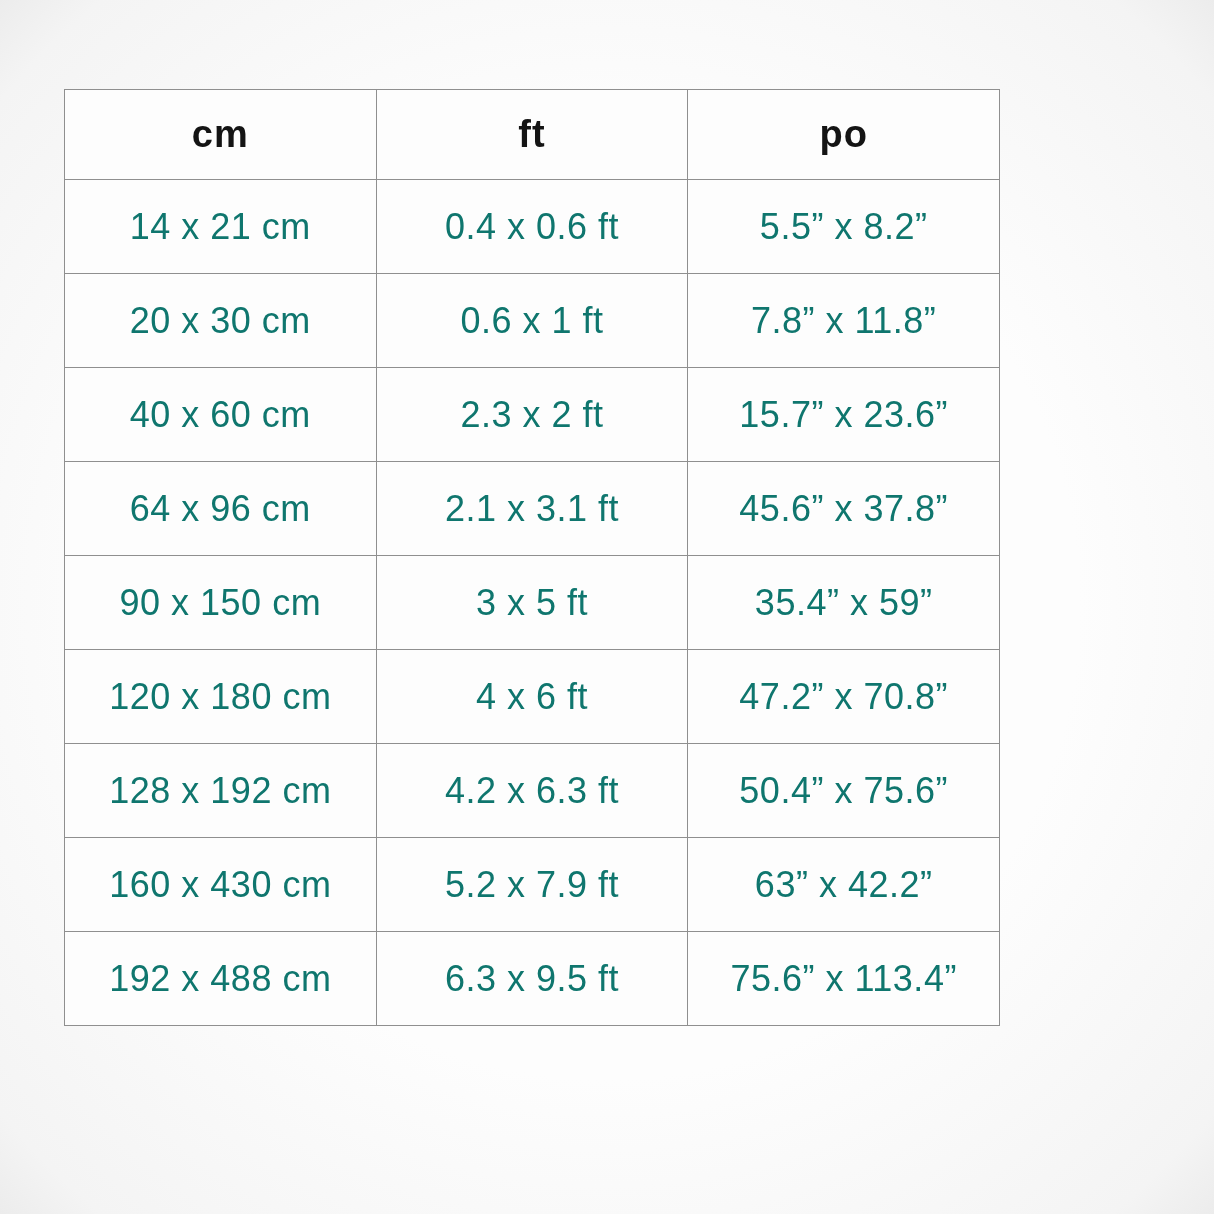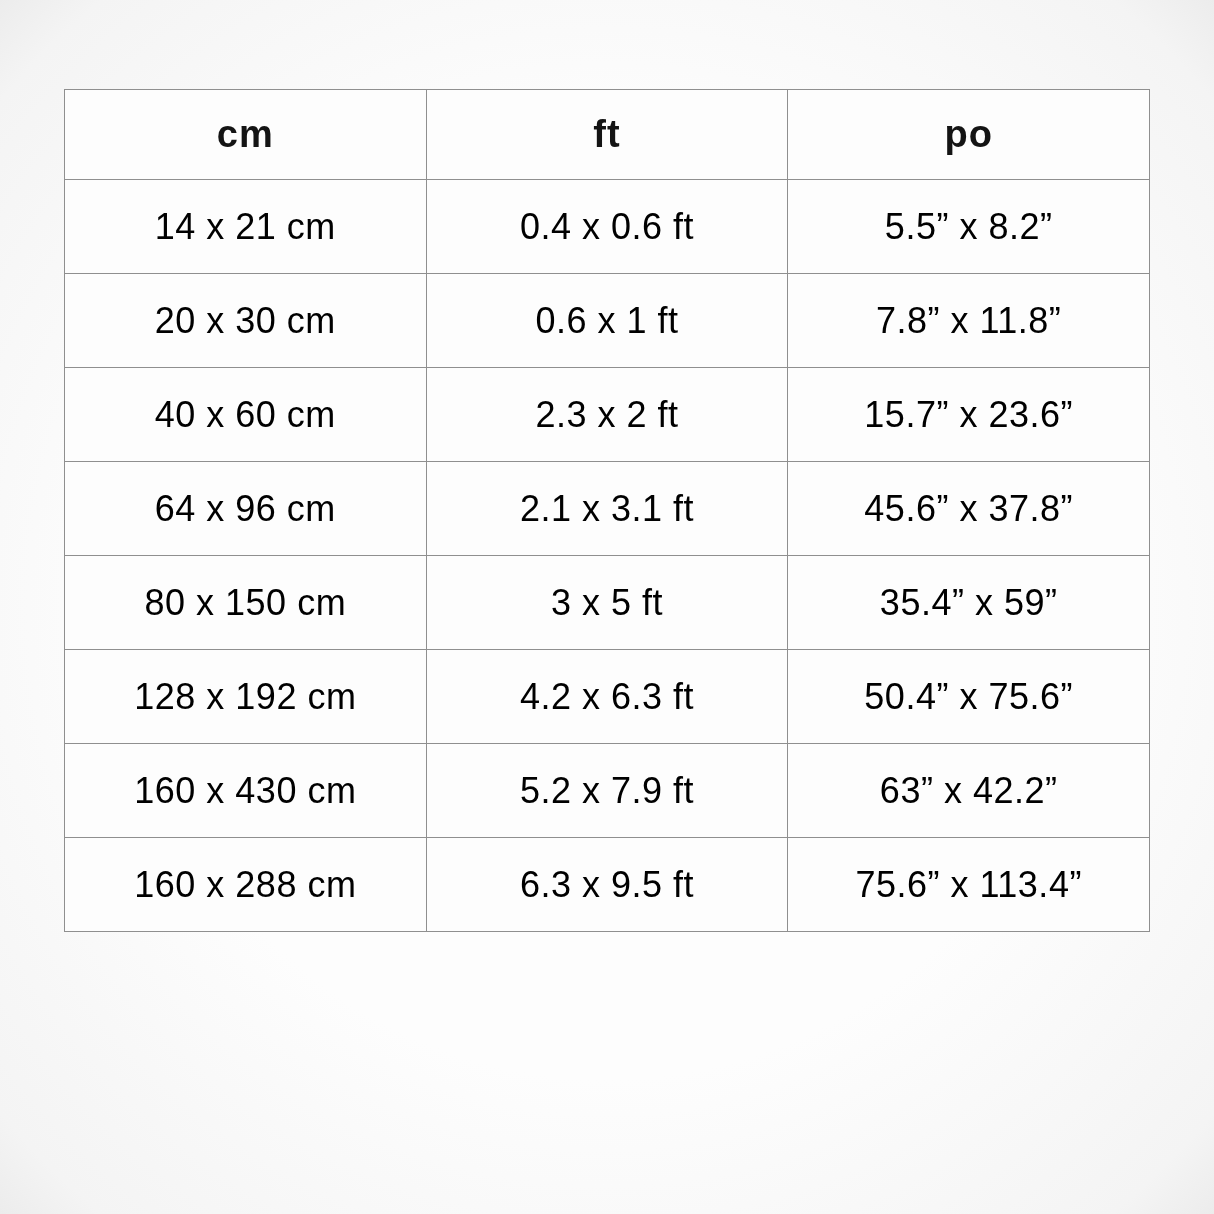--- a/index.html
+++ b/index.html
@@ -11,21 +11,21 @@
   }
   body {
     background: radial-gradient(ellipse at 50% 50%, #fdfdfd 55%, #f4f4f4 92%, #ececec 100%);
     font-family: "Liberation Sans", "DejaVu Sans", sans-serif;
     color: #1c1c1c;
   }
   .table-wrap {
     position: absolute;
     left: 64px;
     top: 89px;
-    width: 1086px;
+    width: 936px;
   }
   table.size-table {
     width: 100%;
     border-collapse: collapse;
     table-layout: fixed;
     background: #fdfdfd;
   }
   table.size-table th,
   table.size-table td {
     border: 1px solid #8f8f8f;
@@ -39,21 +39,21 @@
     font-size: 38px;
     font-weight: 700;
     letter-spacing: 1px;
     color: #141414;
   }
   table.size-table td {
     height: 93px;
     font-size: 36px;
     font-weight: 400;
     letter-spacing: 0.5px;
-    color: #000000;
+    color: #0f766e;
   }
 </style>
 </head>
 <body>
 
 <div class="table-wrap">
   <table class="size-table">
     <thead>
       <tr>
         <th>cm</th>
@@ -76,34 +76,39 @@
           <td>40 x 60 cm</td>
           <td>2.3 x 2 ft</td>
           <td>15.7” x 23.6”</td>
         </tr>
         <tr>
           <td>64 x 96 cm</td>
           <td>2.1 x 3.1 ft</td>
           <td>45.6” x 37.8”</td>
         </tr>
         <tr>
-          <td>80 x 150 cm</td>
+          <td>90 x 150 cm</td>
           <td>3 x 5 ft</td>
           <td>35.4” x 59”</td>
+        </tr>
+        <tr>
+          <td>120 x 180 cm</td>
+          <td>4 x 6 ft</td>
+          <td>47.2” x 70.8”</td>
         </tr>
         <tr>
           <td>128 x 192 cm</td>
           <td>4.2 x 6.3 ft</td>
           <td>50.4” x 75.6”</td>
         </tr>
         <tr>
           <td>160 x 430 cm</td>
           <td>5.2 x 7.9 ft</td>
           <td>63” x 42.2”</td>
         </tr>
         <tr>
-          <td>160 x 288 cm</td>
+          <td>192 x 488 cm</td>
           <td>6.3 x 9.5 ft</td>
           <td>75.6” x 113.4”</td>
         </tr>
       </tbody>
   </table>
 </div>
 
 </body></html>

